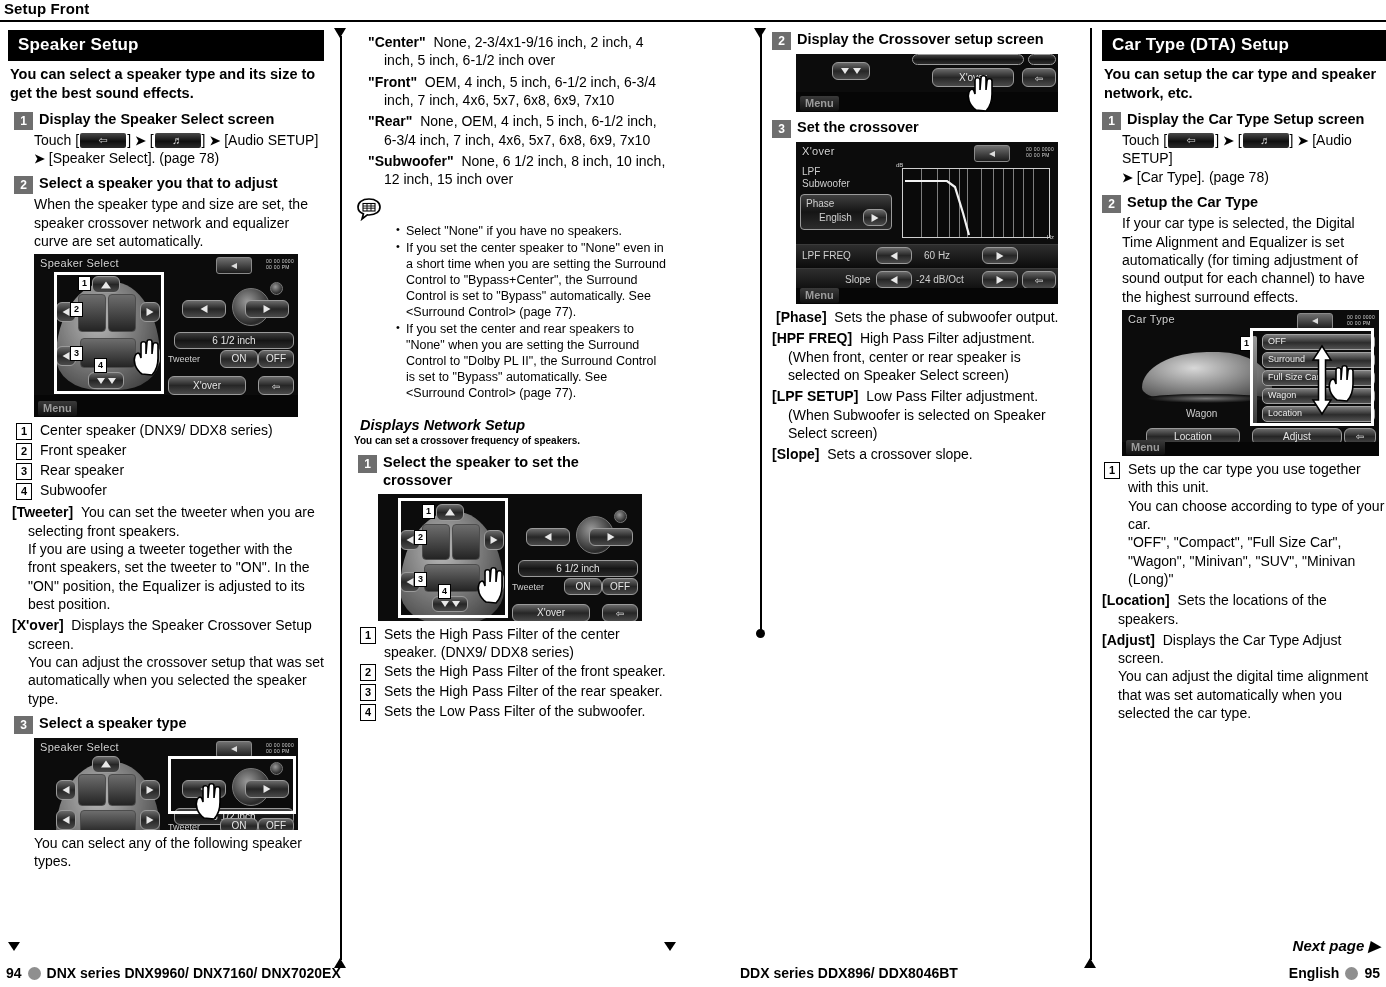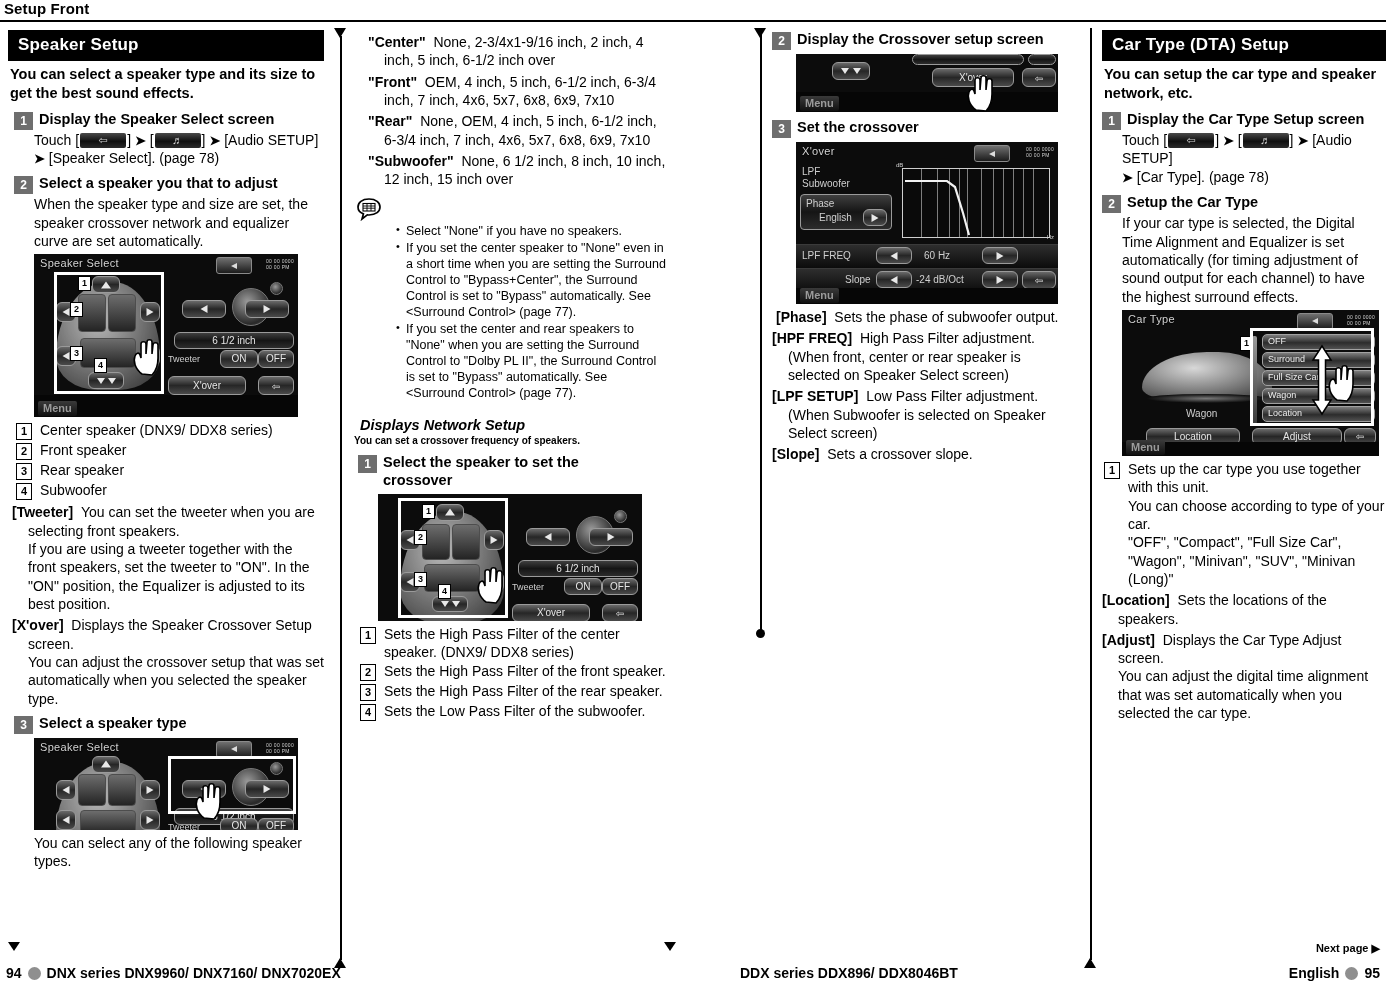--- a/index.html
+++ b/index.html
@@ -415,22 +415,23 @@
     display: inline-block;
     width: 13px; height: 13px;
     border-radius: 50%;
     background: #8f8f8f;
     vertical-align: -2px;
     margin: 0 6px;
   }
   #next-page {
     position: absolute;
     right: 6px; bottom: 32px;
-    font-size: 11px;
-    font-weight: bold;
+    font-size: 15px;
+    font-weight: bold;
+    font-style: italic;
     white-space: nowrap;
   }
 </style>
 </head>
 <body>
 
 <div id="running-head">
   <div class="rh-title">Setup Front</div>
   <div class="rh-rule"></div>
 </div>

